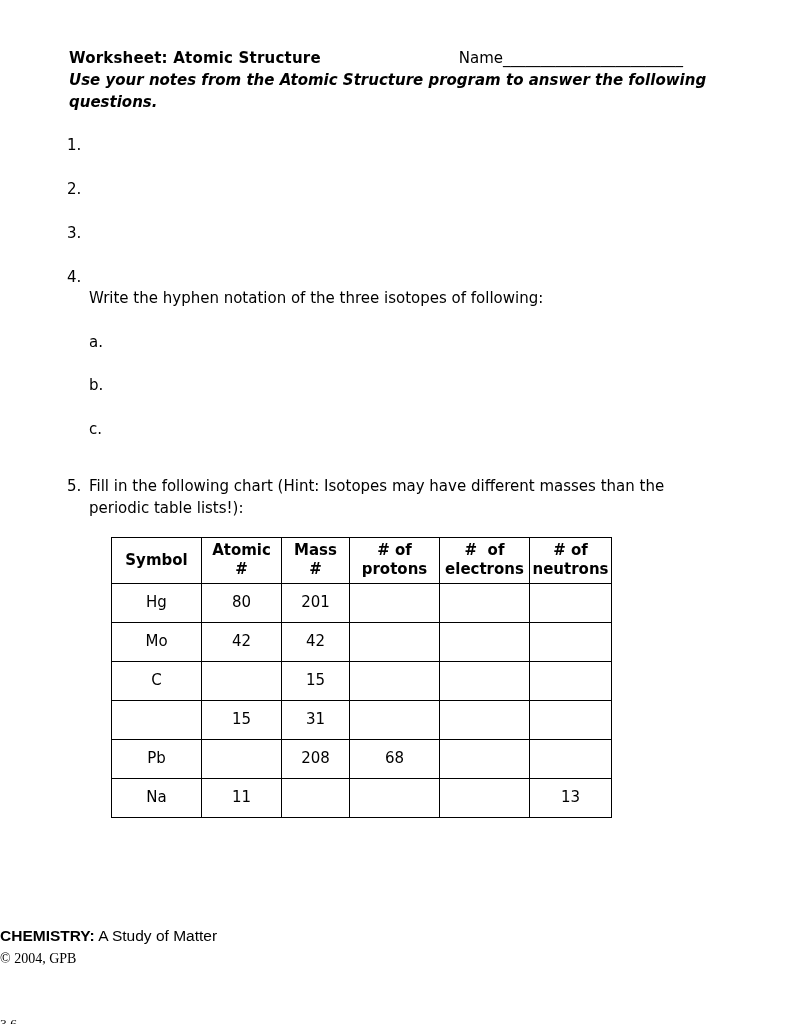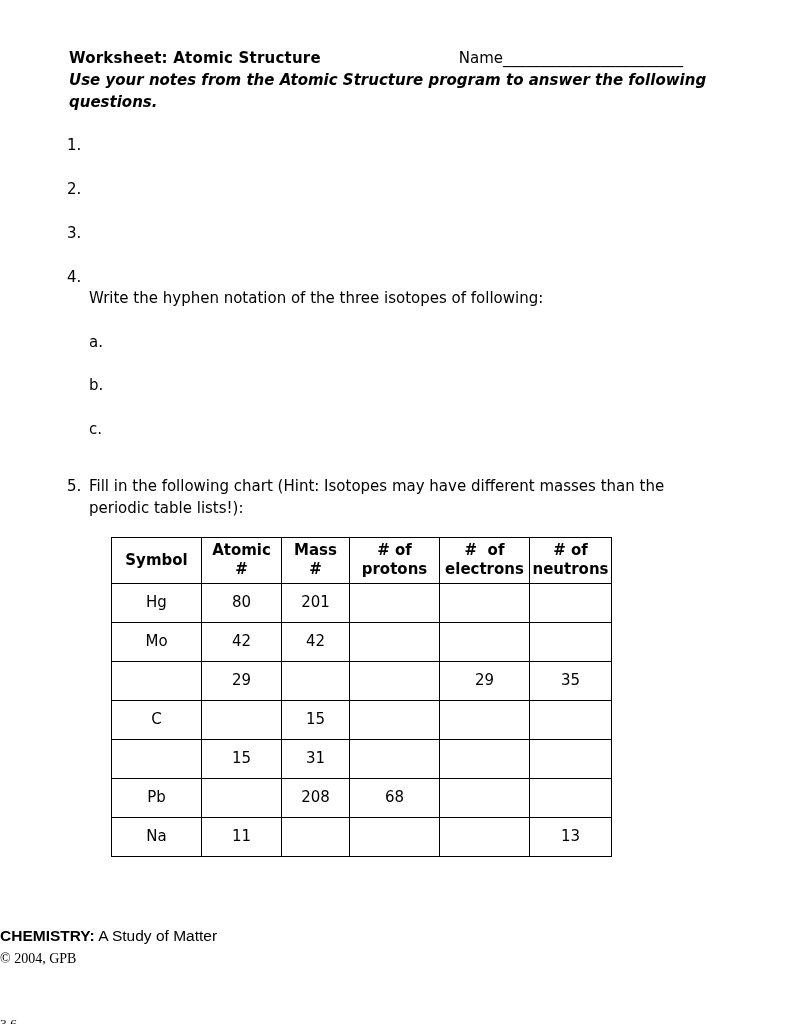--- a/index.html
+++ b/index.html
@@ -146,28 +146,20 @@
         </tr>
         <tr>
           <td>Mo</td>
           <td>42</td>
           <td>42</td>
           <td></td>
           <td></td>
           <td></td>
         </tr>
         <tr>
-          <td></td>
-          <td>29</td>
-          <td></td>
-          <td></td>
-          <td>29</td>
-          <td>35</td>
-        </tr>
-        <tr>
           <td>C</td>
           <td></td>
           <td>15</td>
           <td></td>
           <td></td>
           <td></td>
         </tr>
         <tr>
           <td></td>
           <td>15</td>

